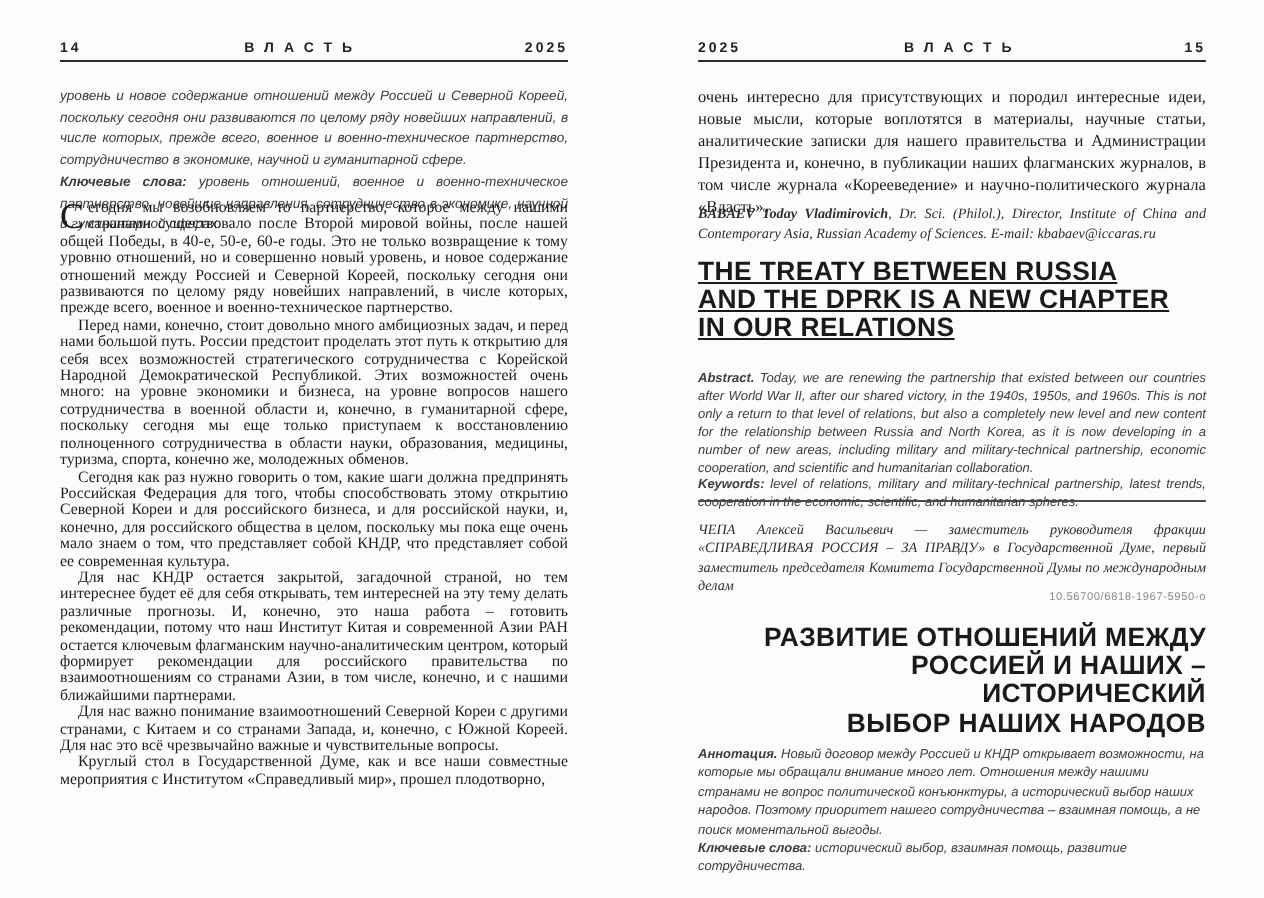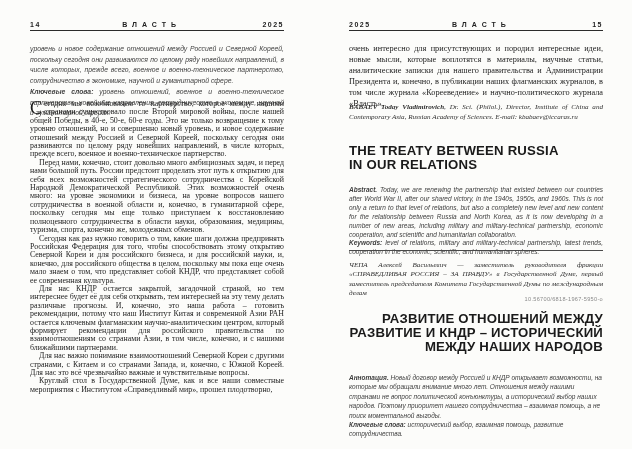--- a/index.html
+++ b/index.html
@@ -38,21 +38,21 @@
 
   .body-right{top:44px;font-size:8.3px;line-height:10.9px;color:#1c1c1c;text-align:justify;}
 
   .author-en{top:103px;font:italic 7.1px/9.8px "Liberation Serif",serif;color:#2e2e2e;text-align:justify;}
   .author-en .name{font-weight:bold;}
   .author-ru{top:261px;font:italic 7.1px/9.3px "Liberation Serif",serif;color:#2e2e2e;text-align:justify;}
   .author-ru .name{font-weight:normal;}
 
   .title-block{font-family:"Liberation Sans",sans-serif;font-weight:bold;
     font-size:13.2px;line-height:14.2px;color:#1a1a1a;letter-spacing:0.2px;}
-  .title-en{top:144px;}
+  .title-en{top:129px;text-decoration:underline;}
   .title-ru{top:312px;text-align:right;}
 
   .abstract-en{top:186px;font:italic 6.5px/8.9px "Liberation Sans",sans-serif;
     color:#3d3d3d;text-align:justify;}
   .annotation-ru{top:373px;font:italic 6.5px/9.4px "Liberation Sans",sans-serif;
     color:#3d3d3d;text-align:left;}
   .ab-label{font-weight:bold;}
 
   .rule{top:250px;border-top:1px solid #4a4a4a;height:0;}
   .doi{top:296px;font:5.6px "Liberation Sans",sans-serif;color:#8a8a8a;
@@ -97,39 +97,40 @@
   <div class="col body-right">
     <p style="margin:0">очень интересно для присутствующих и породил интересные идеи, новые мысли, которые воплотятся в материалы, научные статьи, аналитические записки для нашего правительства и Администрации Президента и, конечно, в публикации наших флагманских журналов, в том числе журнала «Корееведение» и научно-политического журнала «Власть».</p>
   </div>
 
   <div class="col author-en">
     <span class="name">BABAEV Today Vladimirovich</span><span>, Dr. Sci. (Philol.), Director, Institute of China and Contemporary Asia, Russian Academy of Sciences. E-mail: kbabaev@iccaras.ru</span>
   </div>
 
   <div class="col title-block title-en">
     <div>THE TREATY BETWEEN RUSSIA</div>
+    <div>AND THE DPRK IS A NEW CHAPTER</div>
     <div>IN OUR RELATIONS</div>
   </div>
 
   <div class="col abstract-en">
     <span class="ab-label">Abstract.</span><span> Today, we are renewing the partnership that existed between our countries after World War II, after our shared victory, in the 1940s, 1950s, and 1960s. This is not only a return to that level of relations, but also a completely new level and new content for the relationship between Russia and North Korea, as it is now developing in a number of new areas, including military and military-technical partnership, economic cooperation, and scientific and humanitarian collaboration.</span><br>
     <span class="ab-label">Keywords:</span><span> level of relations, military and military-technical partnership, latest trends, cooperation in the economic, scientific, and humanitarian spheres.</span>
   </div>
 
   <div class="col rule"></div>
 
   <div class="col author-ru">
     <span class="name">ЧЕПА Алексей Васильевич</span><span> — заместитель руководителя фракции «СПРАВЕДЛИВАЯ РОССИЯ – ЗА ПРАВДУ» в Государственной Думе, первый заместитель председателя Комитета Государственной Думы по международным делам</span>
   </div>
 
   <div class="col doi">10.56700/6818-1967-5950-o</div>
 
   <div class="col title-block title-ru">
     <div>РАЗВИТИЕ ОТНОШЕНИЙ МЕЖДУ</div>
-    <div>РАЗВИТИЕ И КНДР – ИСТОРИЧЕСКИЙ</div>
-    <div>МЕЖДУ НАШИХ НАРОДОВ</div>
+    <div>РОССИЕЙ И НАШИХ – ИСТОРИЧЕСКИЙ</div>
+    <div>ВЫБОР НАШИХ НАРОДОВ</div>
   </div>
 
   <div class="col annotation-ru">
     <span class="ab-label">Аннотация.</span><span> Новый договор между Россией и КНДР открывает возможности, на которые мы обращали внимание много лет. Отношения между нашими странами не вопрос политической конъюнктуры, а исторический выбор наших народов. Поэтому приоритет нашего сотрудничества – взаимная помощь, а не поиск моментальной выгоды.</span><br>
     <span class="ab-label">Ключевые слова:</span><span> исторический выбор, взаимная помощь, развитие сотрудничества.</span>
   </div>
 </div>
 
 </body></html>

